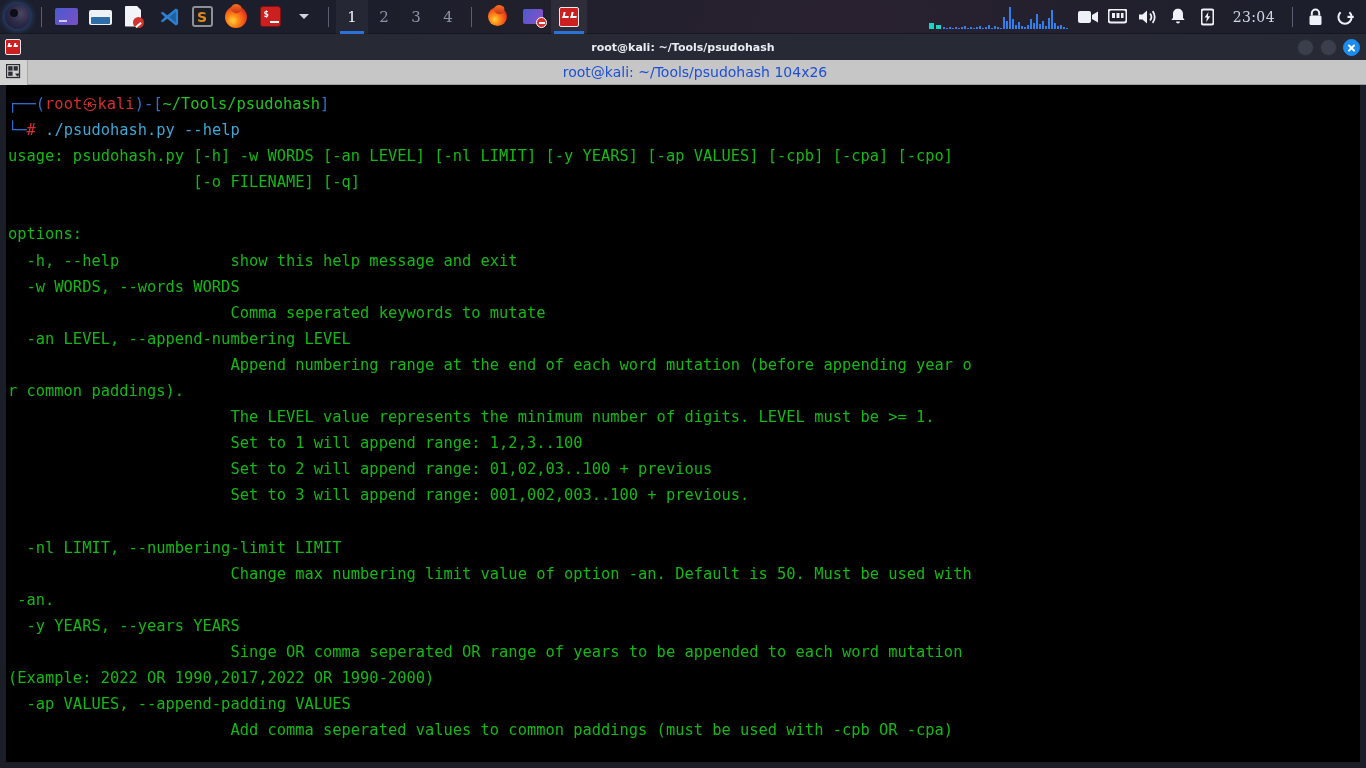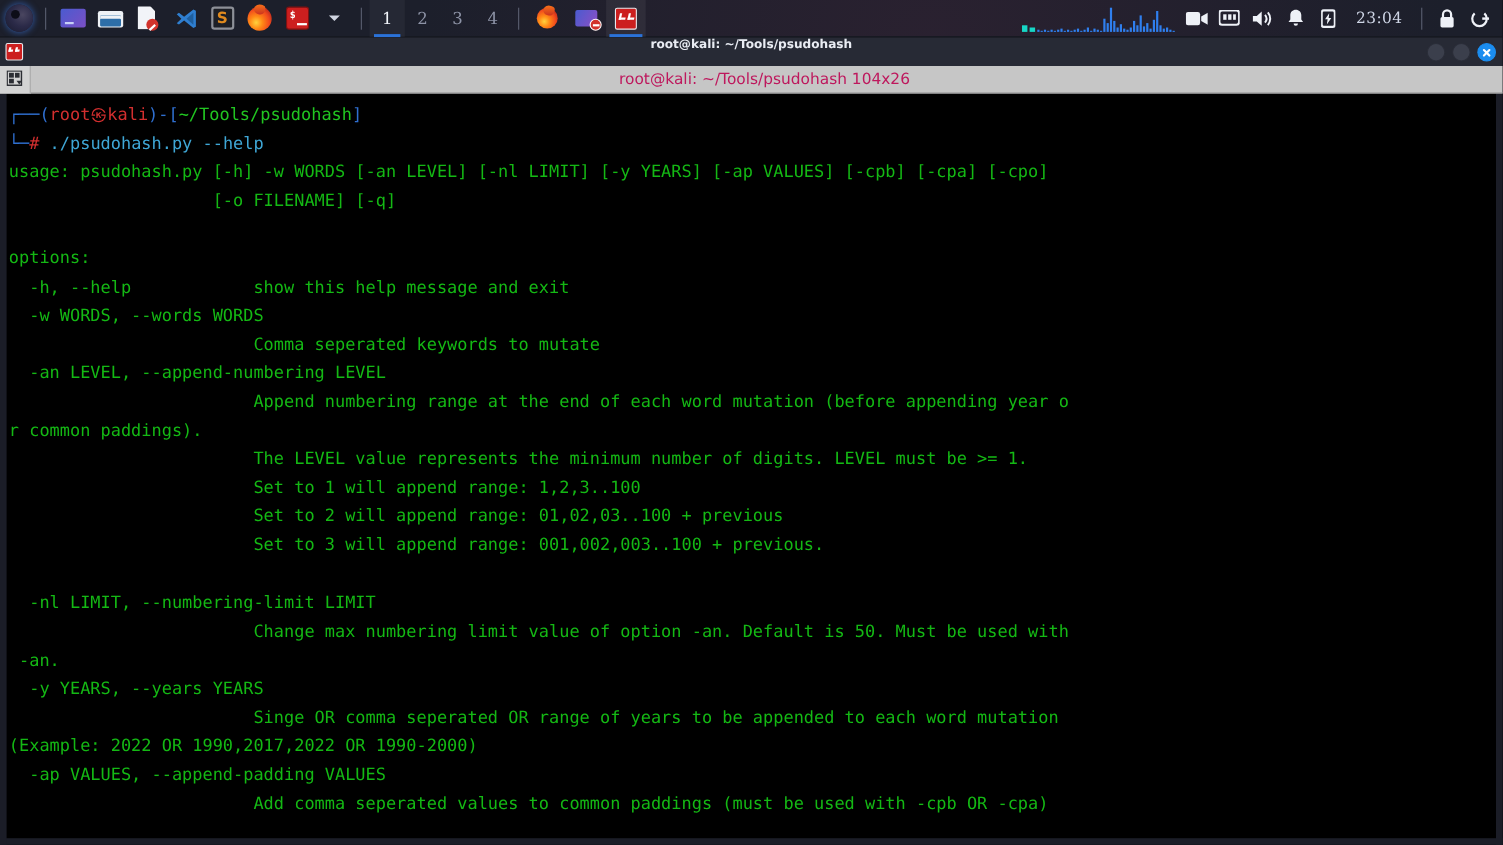--- a/index.html
+++ b/index.html
@@ -158,21 +158,21 @@
     letter-spacing: .4px;
   }
 
   
   #window {
     position:absolute; left:0; top:34px; width:1366px; height:734px;
     background:#0b0b0f;
     display:flex; flex-direction:column;
   }
   #titlebar {
-    height: 26px; background:#272a35; display:flex; 
+    height: 26px; background:#272a35; display:flex; align-items:center;
     position:relative; flex:0 0 auto;
   }
   #titlebar .tb-icon { width:26px; display:flex; align-items:center; justify-content:center; }
   #titlebar .tb-title {
     position:absolute; left:0; right:0; text-align:center;
     font: bold 11px "DejaVu Sans", sans-serif; color:#e9ecf3;
     pointer-events:none;
   }
   .wbtns { position:absolute; right:6px; top:0; height:26px; display:flex; align-items:center; gap:6px; }
   .wbtn { width:17px; height:17px; border-radius:50%; background:#3b3f4c; border:1px solid #2a2d38; }
@@ -188,21 +188,21 @@
   #tabbar {
     height: 25px; background:#c6c6c6; display:flex; align-items:center;
     position:relative; flex:0 0 auto; border-bottom:1px solid #9b9b9b;
   }
   #tabbar .tb-left {
     width:28px; height:25px; background:#d3d3d3; display:flex; align-items:center; justify-content:center;
     border-right:1px solid #a7a7a7;
   }
   #tabbar .tab-title {
     position:absolute; left:28px; right:4px; text-align:center;
-    font: 14px "DejaVu Sans", sans-serif; color:#be185d;
+    font: 14px "DejaVu Sans", sans-serif; color:#1d4ed8;
   }
 
   #term-wrap {
     flex:1 1 auto; background:#0b0b0f; display:flex; overflow:hidden;
     border-left:6px solid #1b1d27;
     border-right:6px solid #1b1d27;
     border-bottom:6px solid #1b1d27;
     text-decoration:underline;
   }
   #terminal {

